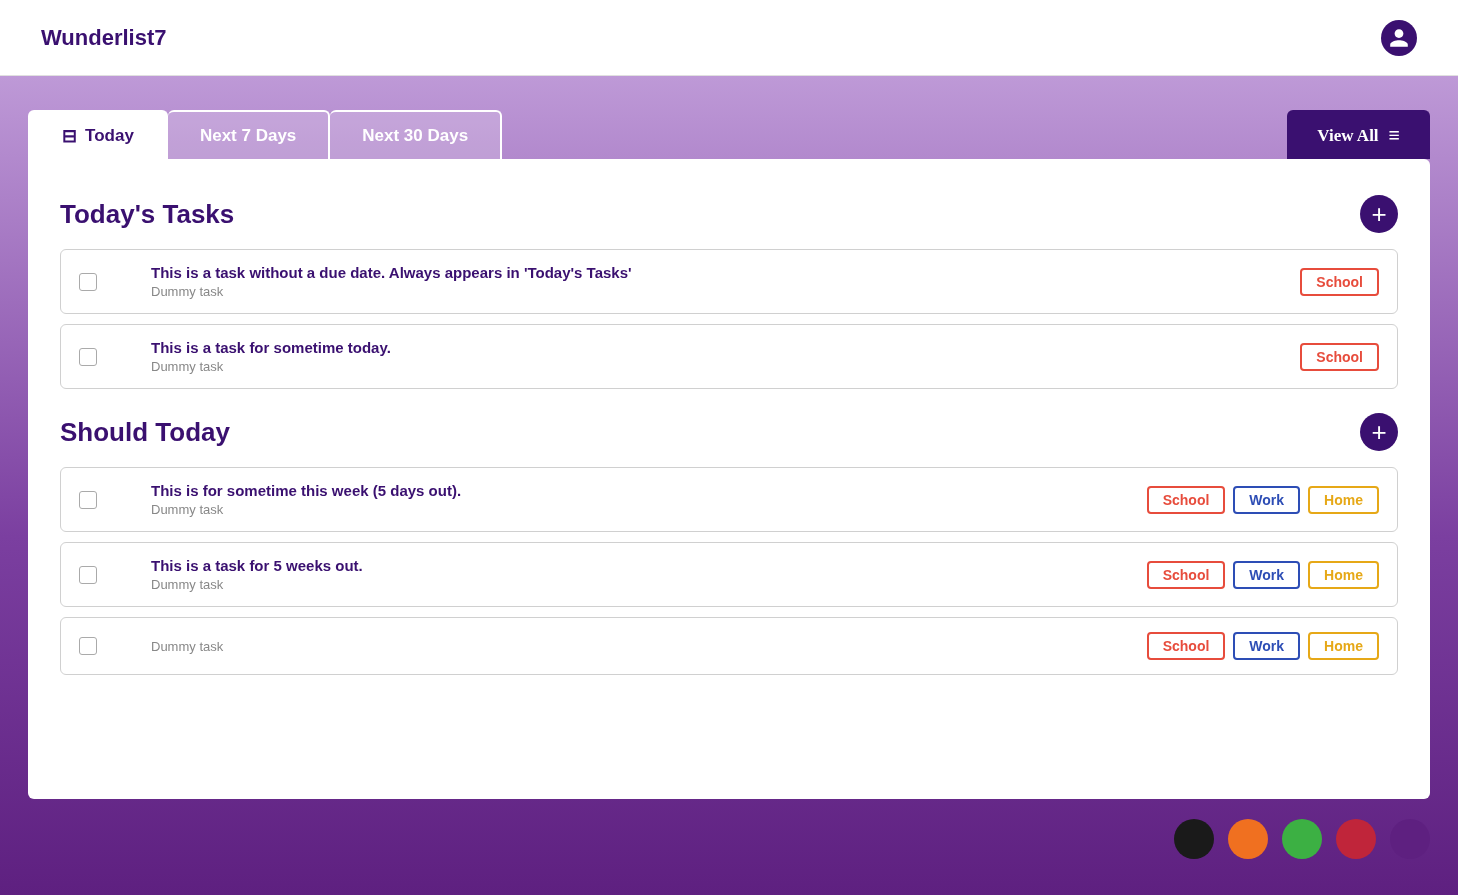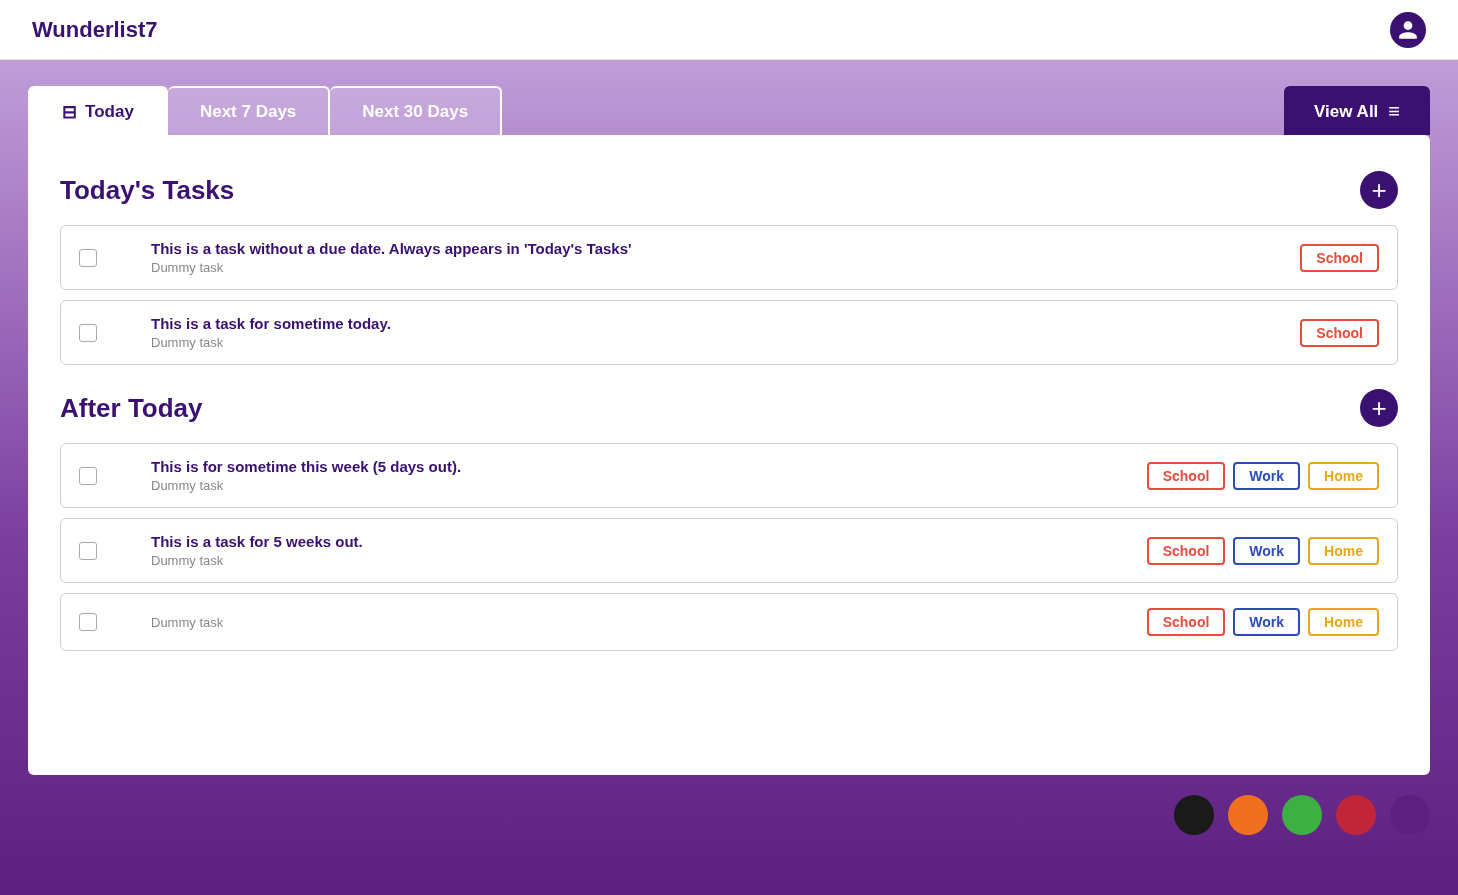--- a/index.html
+++ b/index.html
@@ -9,22 +9,22 @@
       min-height: 895px;
       width: 1458px;
     }
 
     
     .app-header {
       background: white;
       display: flex;
       align-items: center;
       justify-content: space-between;
-      padding: 0 32px;
-      height: 60px;
+      padding: 0 41px;
+      height: 76px;
       border-bottom: 1px solid #e0e0e0;
     }
     .app-title {
       font-size: 22px;
       font-weight: 800;
       color: #3a1070;
     }
     .user-icon-btn {
       width: 36px;
       height: 36px;
@@ -36,21 +36,21 @@
       cursor: pointer;
       border: none;
     }
     .user-icon-btn svg { fill: white; }
 
     
     .tab-bar {
       display: flex;
       align-items: stretch;
       background: transparent;
-      padding: 26px 28px 0 28px;
+      padding: 34px 28px 0 28px;
       gap: 0;
     }
     .tab {
       padding: 12px 32px;
       font-size: 17px;
       font-weight: 600;
       color: white;
       background: rgba(255,255,255,0.18);
       border: 2px solid white;
       border-bottom: none;
@@ -76,20 +76,21 @@
       font-weight: 700;
       color: white;
       background: #3a1070;
       border: 2px solid #3a1070;
       border-bottom: none;
       cursor: pointer;
       border-radius: 6px 6px 0 0;
       display: flex;
       align-items: center;
       gap: 10px;
+      font-family: Liberation Serif, serif;
     }
 
     
     .main-content {
       background: white;
       margin: 0 28px;
       border-radius: 0 6px 6px 6px;
       padding: 36px 32px 32px 32px;
       min-height: 640px;
     }
@@ -255,21 +256,21 @@
         <div class="task-subtitle">Dummy task</div>
       </div>
       <div class="task-tags">
         <span class="tag tag-school">School</span>
       </div>
     </div>
   </div>
 
   <div class="section">
     <div class="section-header">
-      <span class="section-title">After Today</span>
+      <span class="section-title">Should Today</span>
       <button class="add-btn">+</button>
     </div>
 
     <div class="task-row">
       <input type="checkbox" class="task-checkbox" style="">
       <div class="task-info">
         <div class="task-title">This is for sometime this week (5 days out).</div>
         <div class="task-subtitle">Dummy task</div>
       </div>
       <div class="task-tags">

